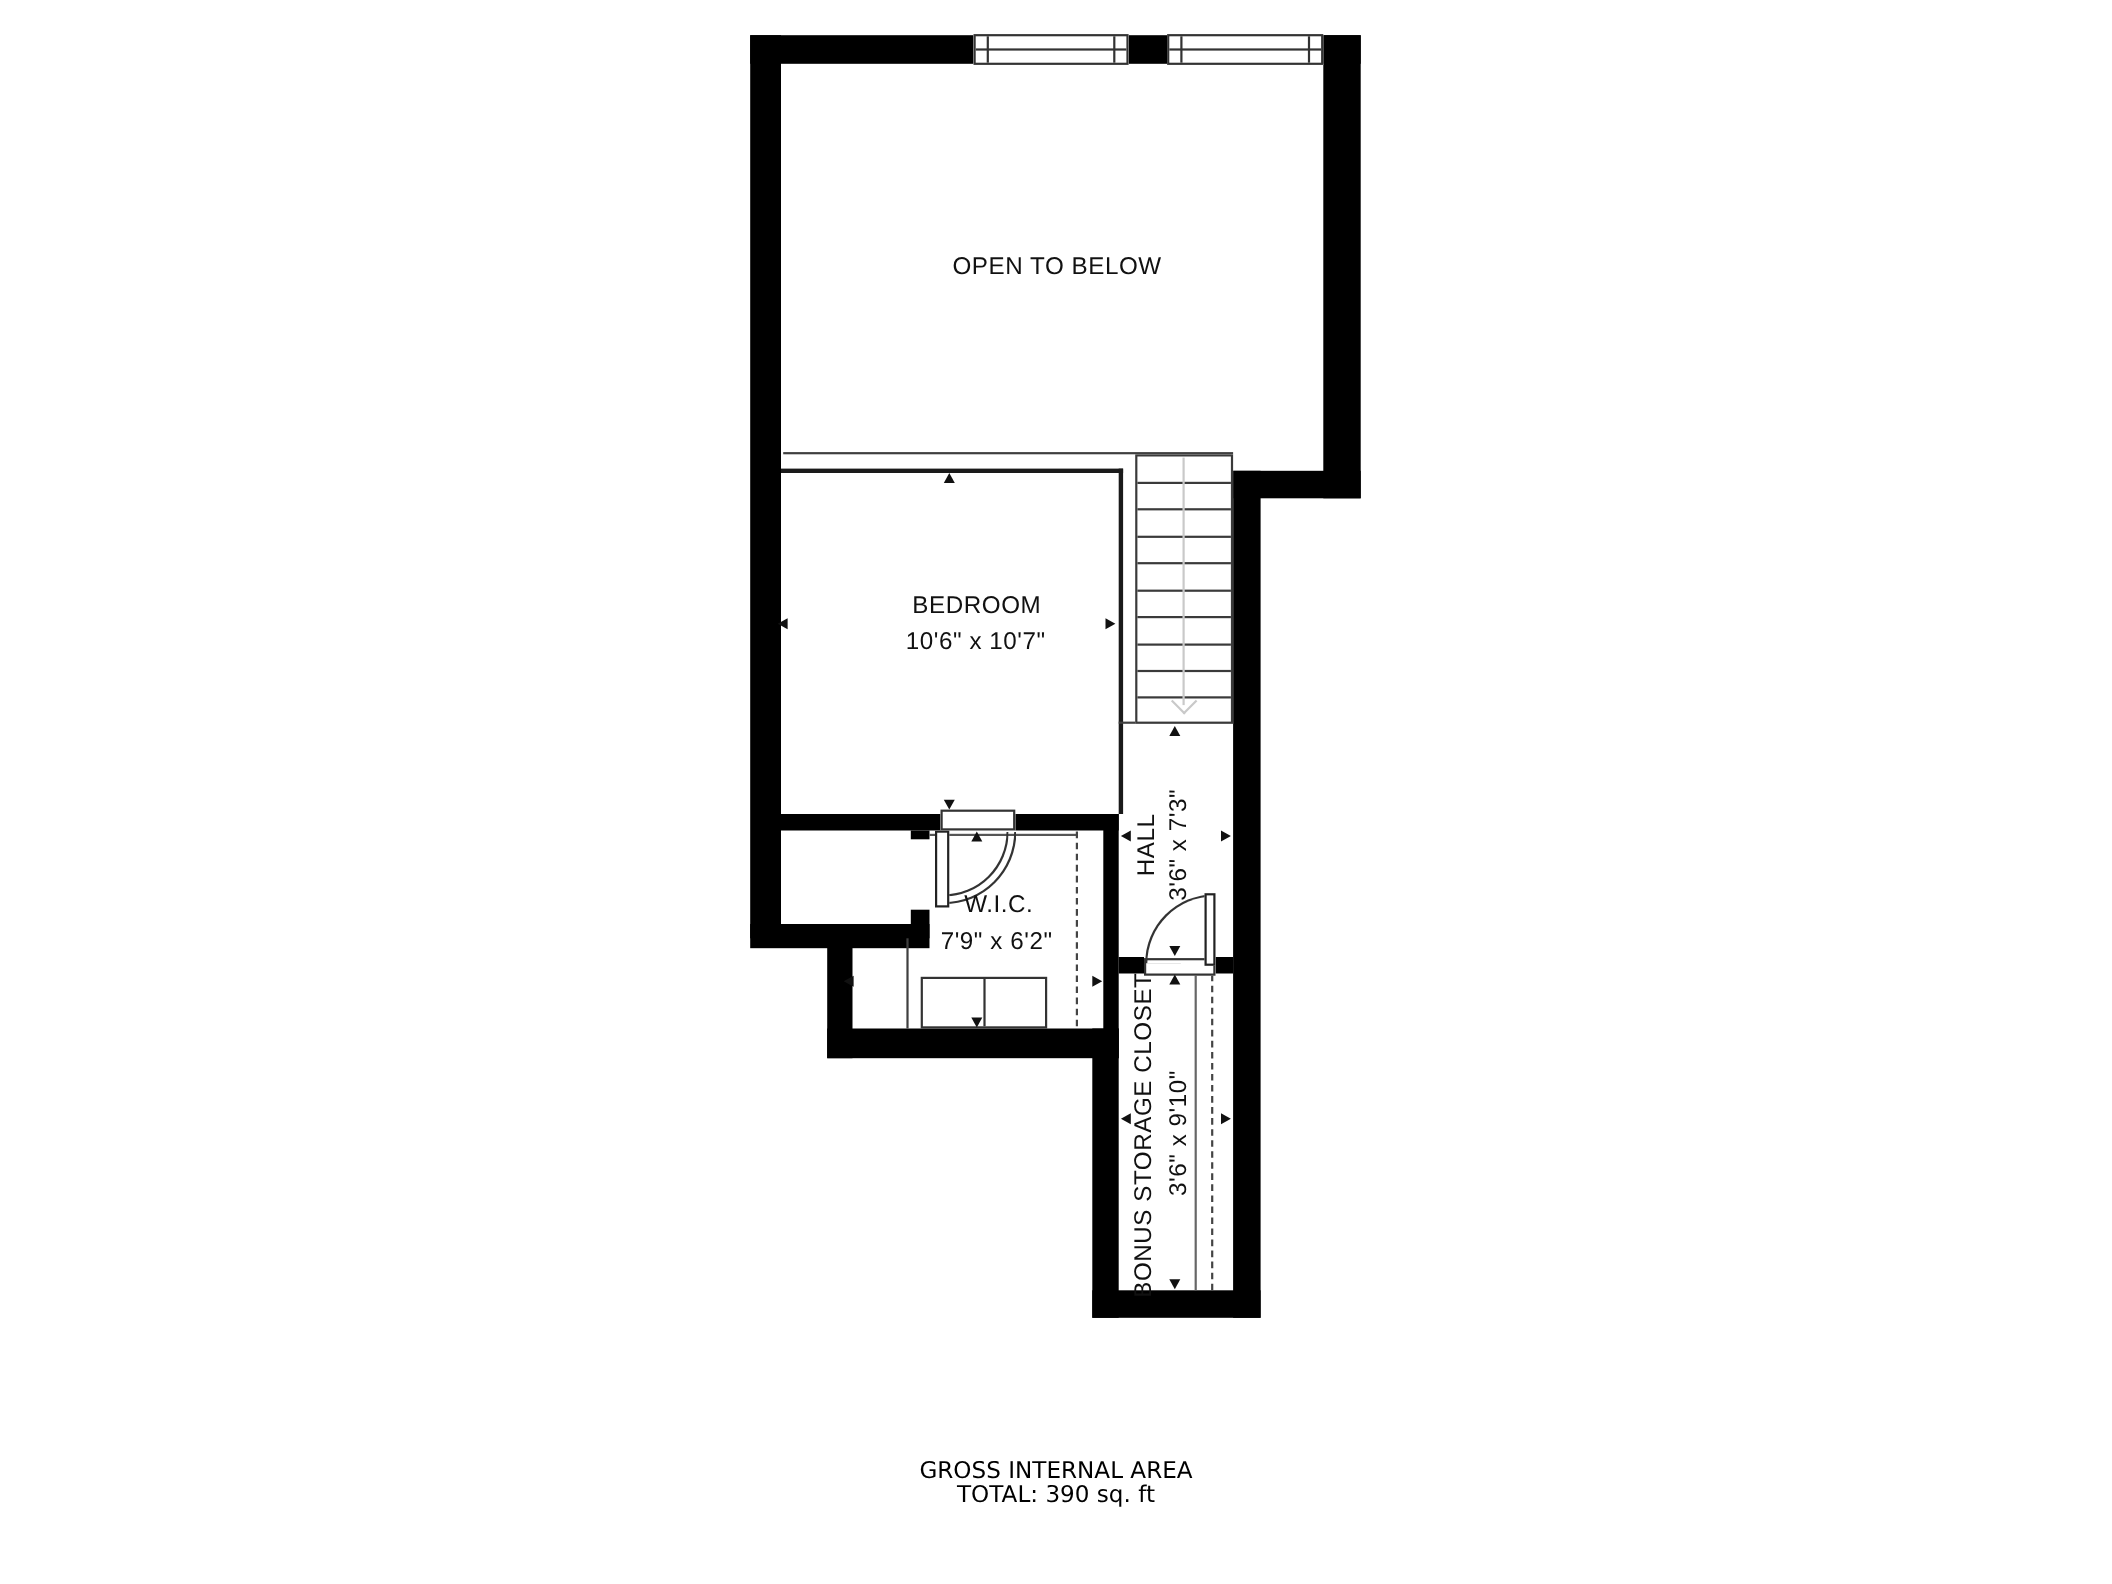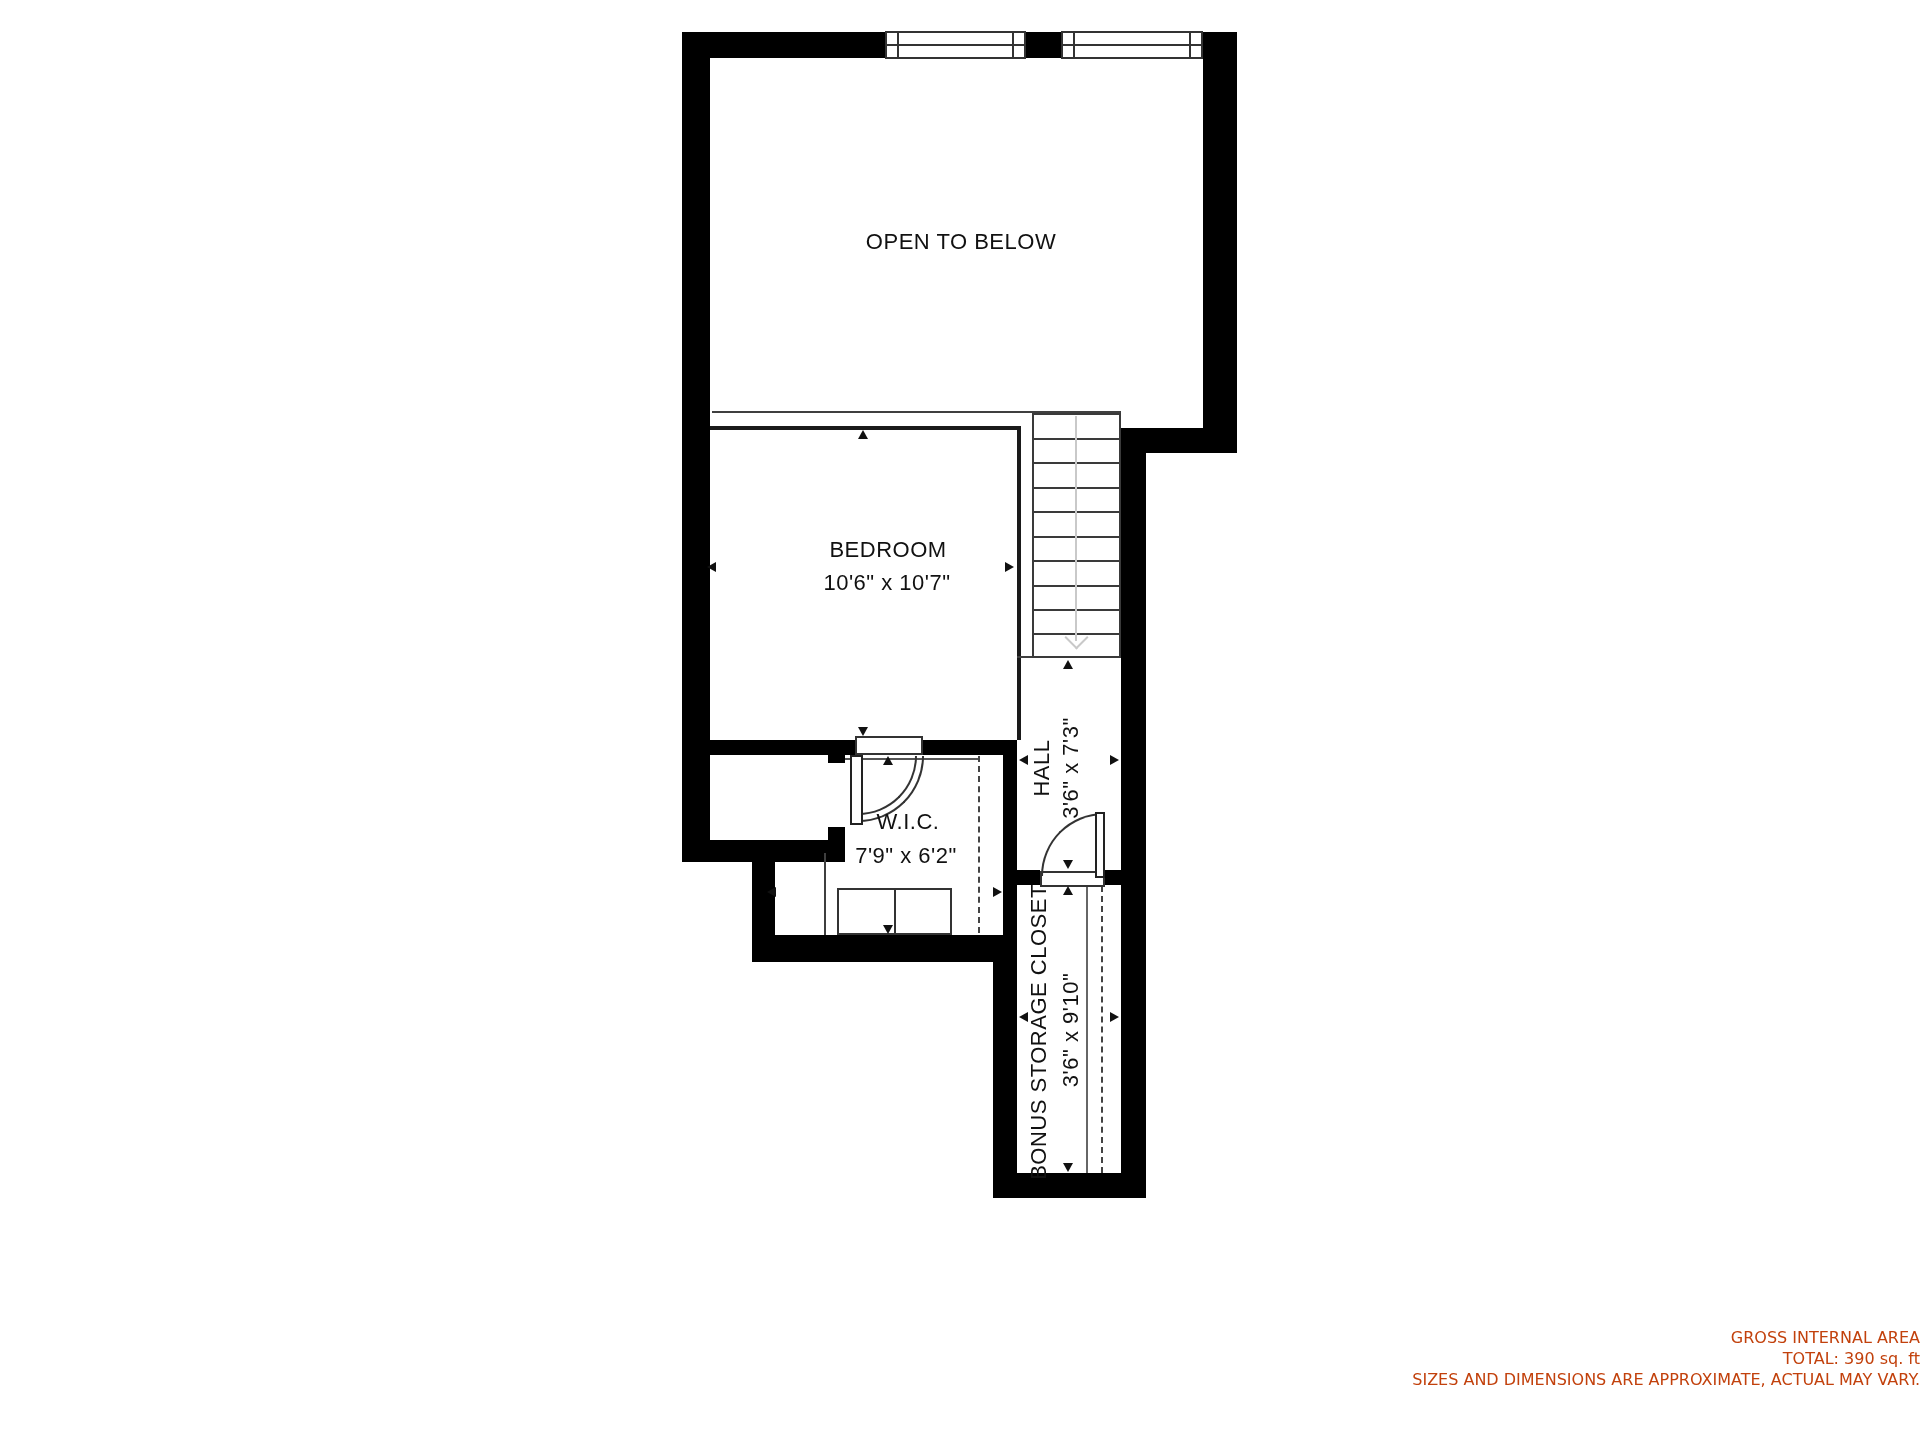--- a/index.html
+++ b/index.html
@@ -29,22 +29,22 @@
   .tri.up{border-left:5px solid transparent;border-right:5px solid transparent;border-bottom:9px solid #111;}
   .tri.down{border-left:5px solid transparent;border-right:5px solid transparent;border-top:9px solid #111;}
   .tri.left{border-top:5px solid transparent;border-bottom:5px solid transparent;border-right:9px solid #111;}
   .tri.right{border-top:5px solid transparent;border-bottom:5px solid transparent;border-left:9px solid #111;}
   .lbl{position:absolute;font-size:22px;color:#111;letter-spacing:.5px;white-space:nowrap;
        transform:translate(-50%,-50%);z-index:5;}
   .lbl.rot{transform:translate(-50%,-50%) rotate(-90deg);}
   .organizer{position:absolute;left:837px;top:888px;width:115px;height:47px;
              border:2px solid #333;box-sizing:border-box;}
   .organizer .div{position:absolute;left:55px;top:0;bottom:0;width:2px;background:#333;}
-  #footer{position:absolute;left:0;right:0;top:1327px;text-align:right;
-          font-family:"DejaVu Sans",sans-serif;font-size:16px;line-height:21px;color:#c2410c;}
+  #footer{position:absolute;left:0;right:0;top:1327px;text-align:center;
+          font-family:"DejaVu Sans",sans-serif;font-size:21px;line-height:21px;color:#000000;}
 </style>
 </head>
 <body>
 
 <div id="plan">
 
   <div class="wall" style="left:682px;top:32px;width:203px;height:26px"></div>
   <div class="wall" style="left:1026px;top:32px;width:35px;height:26px"></div>
   <div class="wall" style="left:1203px;top:32px;width:34px;height:26px"></div>
   <div class="wall" style="left:682px;top:32px;width:28px;height:821px"></div>
@@ -136,16 +136,15 @@
   <div class="lbl" style="left:908px;top:822px">W.I.C.</div>
   <div class="lbl" style="left:906px;top:856px">7'9" x 6'2"</div>
   <div class="lbl rot" style="left:1042px;top:768px">HALL</div>
   <div class="lbl rot" style="left:1071px;top:768px">3'6" x 7'3"</div>
   <div class="lbl rot" style="left:1039px;top:1032px">BONUS STORAGE CLOSET</div>
   <div class="lbl rot" style="left:1071px;top:1030px">3'6" x 9'10"</div>
 
   <div id="footer">
     <div>GROSS INTERNAL AREA</div>
     <div>TOTAL: 390 sq. ft</div>
-    <div>SIZES AND DIMENSIONS ARE APPROXIMATE, ACTUAL MAY VARY.</div>
   </div>
 
 </div>
 
 </body></html>

